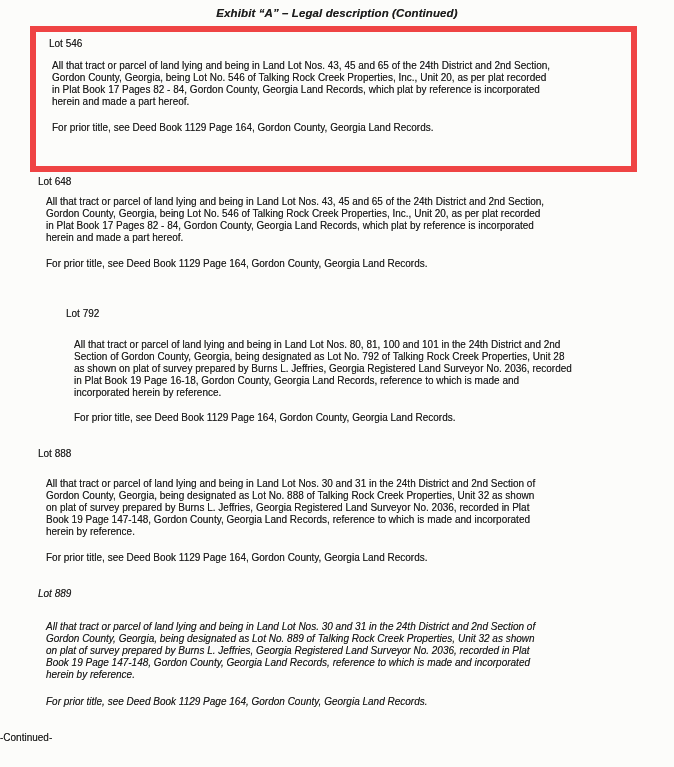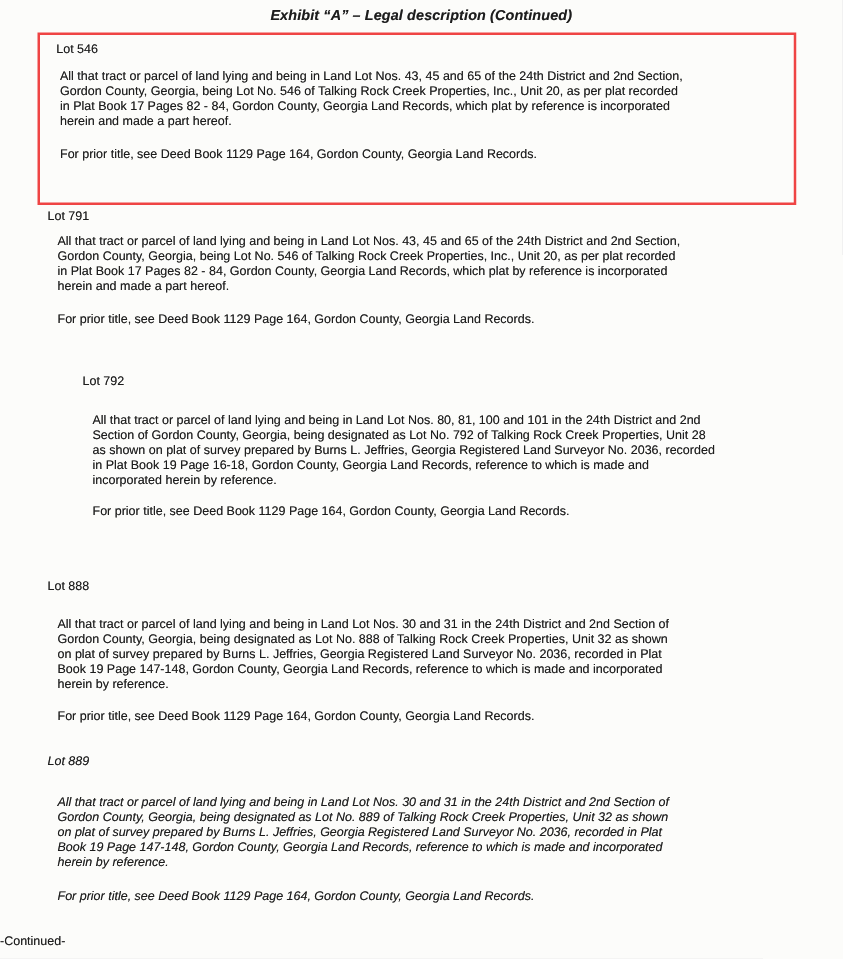--- a/index.html
+++ b/index.html
@@ -18,21 +18,21 @@
   .doc-title {
     padding-top: 7px;
     text-align: center;
     font-size: 11.5px;
     font-weight: bold;
     font-style: italic;
     letter-spacing: 0.1px;
   }
   .red-box {
     margin: 7px 37px 0 30px;
-    border: 2px solid #ef4444;
+    border: 6px solid #ef4444;
     padding: 6px 6px 32px 0;
   }
   .lot-label {
     font-size: 10px;
     margin-left: 38px;
   }
   .red-box .lot-label { margin-left: 13px; }
   .para {
     font-size: 10px;
     line-height: 12px;
@@ -45,21 +45,21 @@
   .red-box .prior-para { margin-top: 14px; }
 
   .sec-791 { margin-top: 4px; }
   .sec-791 .body-para { margin-top: 9px; }
   .sec-791 .prior-para { margin-top: 14px; }
 
   .sec-792 { margin-top: 38px; padding-left: 28px; }
   .sec-792 .body-para { margin-top: 20px; }
   .sec-792 .prior-para { margin-top: 13px; }
 
-  .sec-888 { margin-top: 48px; }
+  .sec-888 { margin-top: 24px; }
   .sec-888 .body-para { margin-top: 19px; }
   .sec-888 .prior-para { margin-top: 14px; }
 
   .sec-889 { margin-top: 24px; font-style: italic; }
   .sec-889 .body-para { margin-top: 22px; }
   .sec-889 .prior-para { margin-top: 15px; }
 
   .doc-footer {
     margin-top: 24px;
     text-align: left;
@@ -78,21 +78,21 @@
       <div class="lot-label">Lot 546</div>
       <div class="para body-para">All that tract or parcel of land lying and being in Land Lot Nos. 43, 45 and 65 of the 24th District and 2nd Section,
 Gordon County, Georgia, being Lot No. 546 of Talking Rock Creek Properties, Inc., Unit 20, as per plat recorded
 in Plat Book 17 Pages 82 - 84, Gordon County, Georgia Land Records, which plat by reference is incorporated
 herein and made a part hereof.</div>
       <div class="para prior-para">For prior title, see Deed Book 1129 Page 164, Gordon County, Georgia Land Records.</div>
     </div>
   </div>
 
   <div class="section sec-791">
-    <div class="lot-label">Lot 791</div>
+    <div class="lot-label">Lot 648</div>
     <div class="para body-para">All that tract or parcel of land lying and being in Land Lot Nos. 43, 45 and 65 of the 24th District and 2nd Section,
 Gordon County, Georgia, being Lot No. 546 of Talking Rock Creek Properties, Inc., Unit 20, as per plat recorded
 in Plat Book 17 Pages 82 - 84, Gordon County, Georgia Land Records, which plat by reference is incorporated
 herein and made a part hereof.</div>
     <div class="para prior-para">For prior title, see Deed Book 1129 Page 164, Gordon County, Georgia Land Records.</div>
   </div>
 
   <div class="section sec-792">
     <div class="lot-label">Lot 792</div>
     <div class="para body-para">All that tract or parcel of land lying and being in Land Lot Nos. 80, 81, 100 and 101 in the 24th District and 2nd

